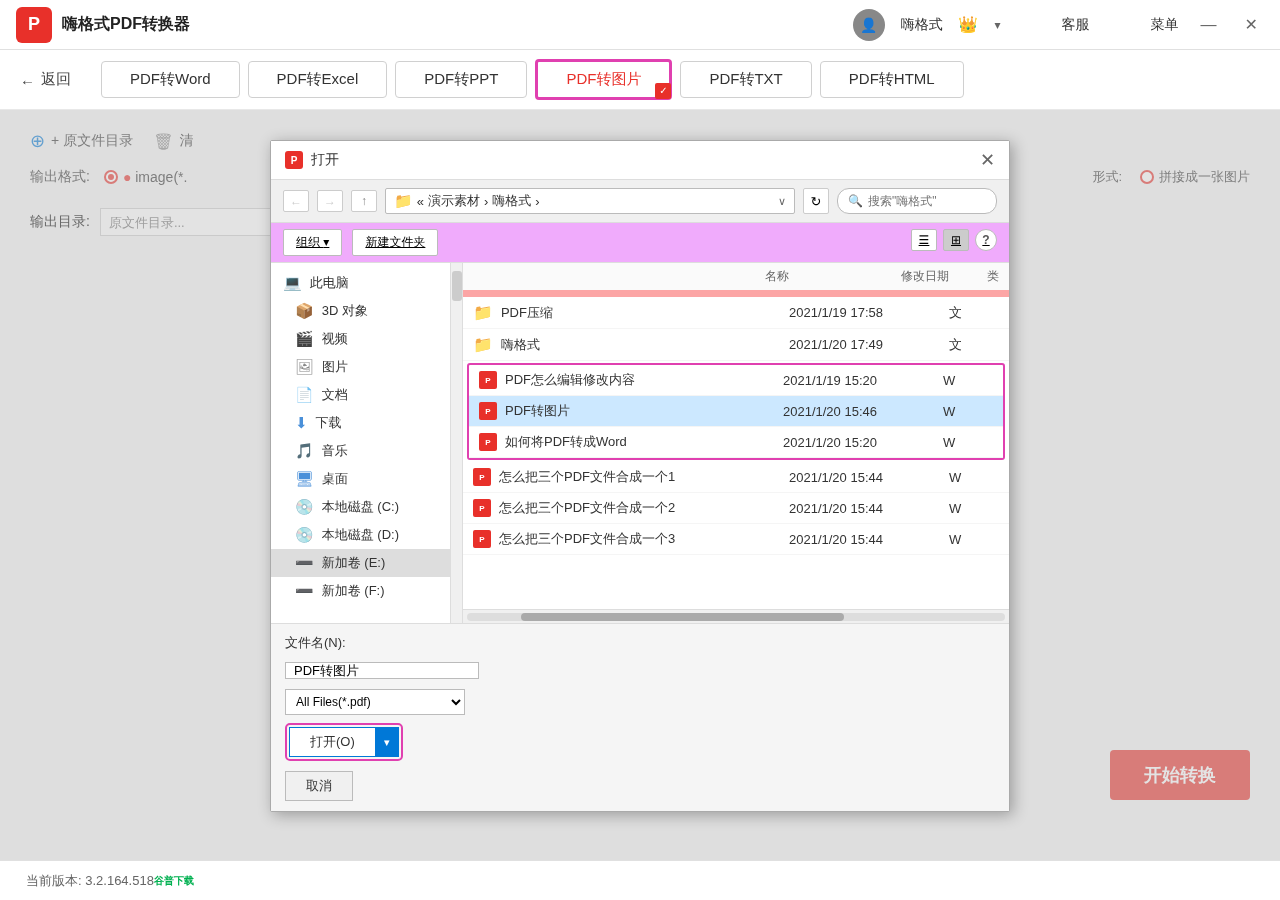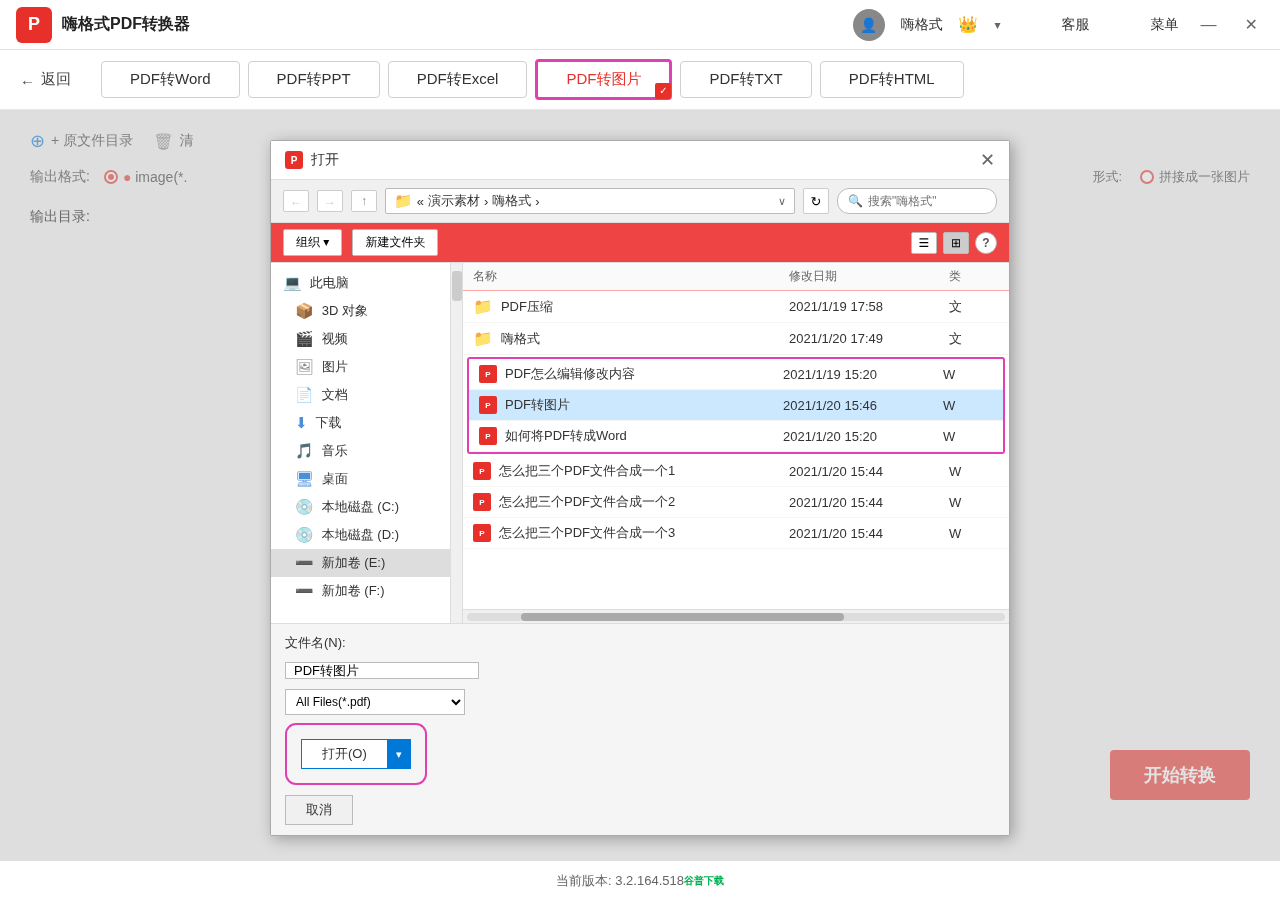--- a/index.html
+++ b/index.html
@@ -285,26 +285,27 @@
     }
 
     
     .dialog-body {
       display: flex;
       height: 360px;
     }
 
     
     .dialog-action-bar {
-      background: #ef4444;
+      background: #f0abfc;
       padding: 6px 12px;
       display: flex;
-      align-items: center;
+      align-items: flex-start;
       justify-content: space-between;
       border-bottom: 1px solid #ddd;
+      text-decoration: underline;
     }
     .action-btn {
       padding: 4px 12px;
       border: 1px solid #bbb;
       background: #fff;
       border-radius: 2px;
       font-size: 12px;
       cursor: pointer;
     }
     .view-controls {
@@ -373,24 +374,25 @@
     .file-list-area {
       flex: 1;
       display: flex;
       flex-direction: column;
       background: #fff;
     }
     .file-list-header {
       display: grid;
       grid-template-columns: 1fr 160px 50px;
       padding: 5px 10px;
-      border-bottom: 1px solid #fca5a5;
+      border-bottom: 7px solid #fca5a5;
       font-size: 12px;
       color: #666;
       background: #fafafa;
+      text-align: right;
     }
     .file-list-scroll {
       flex: 1;
       overflow-y: auto;
     }
     .file-row {
       display: grid;
       grid-template-columns: 1fr 160px 50px;
       padding: 6px 10px;
       font-size: 13px;
@@ -518,21 +520,21 @@
       height: 30px;
     }
 
     
     .bottom-bar {
       height: 40px;
       background: #fff;
       border-top: 1px solid #e0e0e0;
       display: flex;
       align-items: center;
-      justify-content: center;
+      justify-content: flex-start;
       padding: 0 26px;
     }
     .version-text {
       font-size: 13px;
       color: #666;
     }
     .brand-link {
       font-size: 10px;
       color: #00b050;
       font-weight: bold;
@@ -680,24 +682,24 @@
 <div class="nav-bar">
   <div class="back-btn">
     <span>←</span>
     <span>返回</span>
   </div>
   <div class="nav-tabs">
     <div class="nav-tab">
       <span>PDF转Word</span>
     </div>
     <div class="nav-tab">
+      <span>PDF转Excel</span>
+    </div>
+    <div class="nav-tab">
       <span>PDF转PPT</span>
-    </div>
-    <div class="nav-tab">
-      <span>PDF转Excel</span>
     </div>
     <div class="nav-tab active active-tab-highlight">
       <span>PDF转图片</span>
     </div>
     <div class="nav-tab">
       <span>PDF转TXT</span>
     </div>
     <div class="nav-tab">
       <span>PDF转HTML</span>
     </div>
@@ -728,20 +730,21 @@
       <div class="format-right">
         <span>形式:</span>
         <div class="format-radio">
           <div class="radio-circle"></div>
           <span>拼接成一张图片</span>
         </div>
       </div>
     </div>
     <div class="output-dir-bar">
       <span>输出目录:</span>
+      <input class="output-input" placeholder="原文件目录..." style="">
     </div>
     <button class="start-btn">
       <span>开始转换</span>
     </button>
   </div>
 
   <div class="dialog-backdrop"></div>
 
   <div class="dialog">
 
@@ -944,21 +947,21 @@
     <div class="dialog-footer">
       <div class="footer-row">
         <span class="footer-label">文件名(N):</span>
         <input class="filename-input" value="PDF转图片" style="">
         <select class="filetype-select">
           <option>All Files(*.pdf)</option>
         </select>
       </div>
       <div class="footer-row" style="justify-content:flex-end;gap:10px;">
 
-        <div style="border:2.5px solid #e040b0;border-radius:11px;padding:14px;">
+        <div style="border:2.5px solid #e040b0;border-radius:5px;padding:2px;">
           <div class="open-btn-group-inner">
             <button class="open-main-btn">
               <span>打开(O)</span>
             </button>
             <button class="open-dropdown-btn">
               <span>▾</span>
             </button>
           </div>
         </div>
         <button class="cancel-btn">

